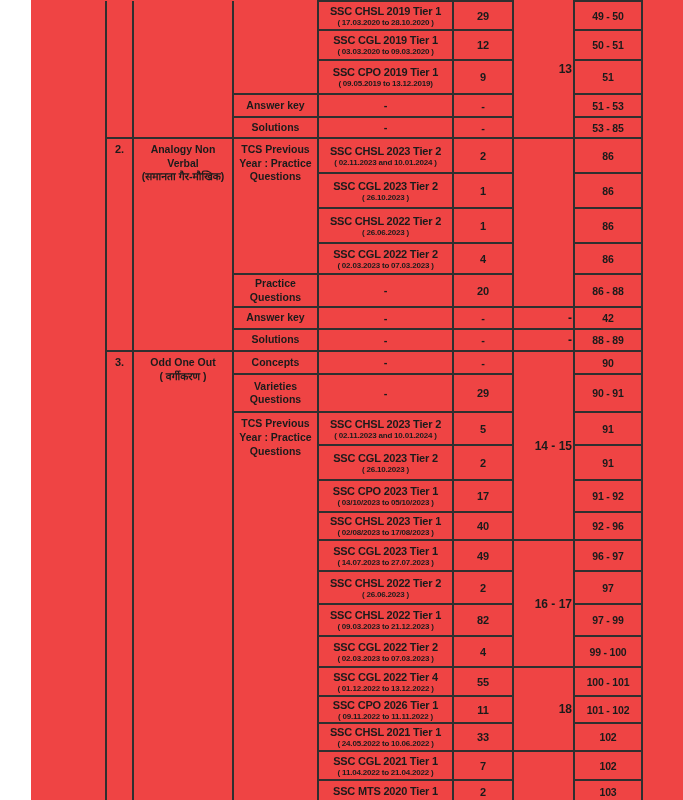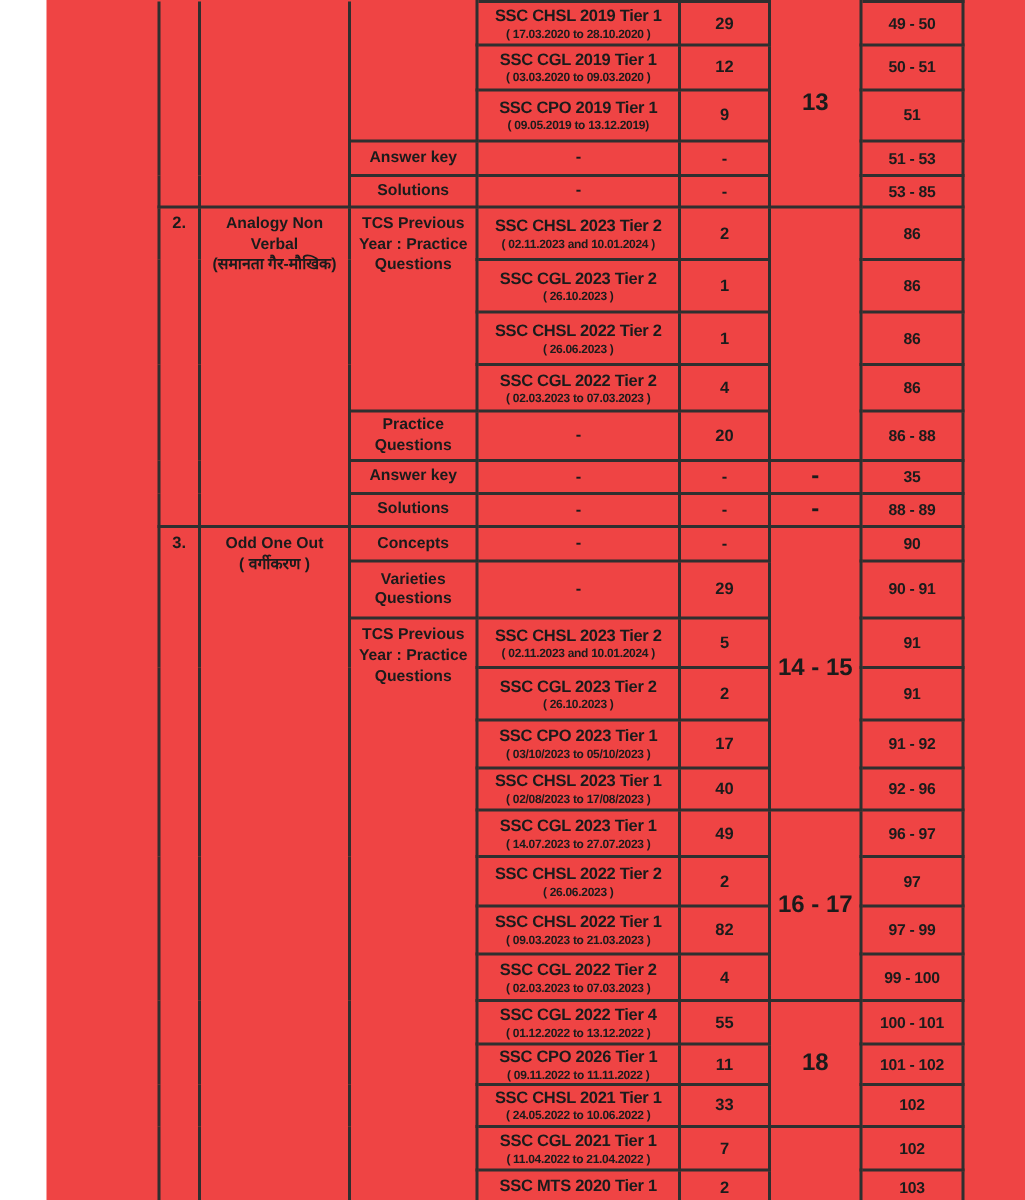--- a/index.html
+++ b/index.html
@@ -22,21 +22,21 @@
   }
   td.no-top{border-top:none;}
   td.vtop{vertical-align:top;padding-top:4px;}
   .c-sr{font-size:11px;}
   .c-topic{font-size:10.5px;line-height:1.3;}
   .topic-hi{font-size:10.5px;}
   .c-sec{font-size:10.5px;line-height:1.3;padding:2px 2px;}
   .exam-title{font-size:11px;line-height:13px;letter-spacing:-0.2px;}
   .exam-date{font-size:8px;line-height:9px;letter-spacing:-0.2px;}
   .c-q{font-size:11px;}
-  .c-c6{font-size:16px;}
+  .c-c6{font-size:12px;text-align:right;}
   .c-pg{font-size:10.5px;letter-spacing:-0.2px;}
 </style>
 </head>
 <body>
 
 <div class="page">
   <table class="toc">
     <colgroup>
       <col style="width:27px">
         <col style="width:100px">
@@ -140,21 +140,21 @@
         <td class="c-q">20</td>
         <td class="c-pg">86 - 88</td>
       </tr>
       <tr style="height:22px">
         <td class="c-sec">Answer key</td>
         <td class="c-exam">
             <div class="exam-title">-</div>
           </td>
         <td class="c-q">-</td>
         <td class="c-c6">-</td>
-        <td class="c-pg">35</td>
+        <td class="c-pg">42</td>
       </tr>
       <tr style="height:22px">
         <td class="c-sec">Solutions</td>
         <td class="c-exam">
             <div class="exam-title">-</div>
           </td>
         <td class="c-q">-</td>
         <td class="c-c6">-</td>
         <td class="c-pg">88 - 89</td>
       </tr>
@@ -227,21 +227,21 @@
         <td class="c-exam">
           <div class="exam-title">SSC CHSL 2022 Tier 2</div>
           <div class="exam-date">( 26.06.2023 )</div>
         </td>
         <td class="c-q">2</td>
         <td class="c-pg">97</td>
       </tr>
       <tr style="height:32px">
         <td class="c-exam">
           <div class="exam-title">SSC CHSL 2022 Tier 1</div>
-          <div class="exam-date">( 09.03.2023 to 21.03.2023 )</div>
+          <div class="exam-date">( 09.03.2023 to 21.12.2023 )</div>
         </td>
         <td class="c-q">82</td>
         <td class="c-pg">97 - 99</td>
       </tr>
       <tr style="height:31px">
         <td class="c-exam">
           <div class="exam-title">SSC CGL 2022 Tier 2</div>
           <div class="exam-date">( 02.03.2023 to 07.03.2023 )</div>
         </td>
         <td class="c-q">4</td>

